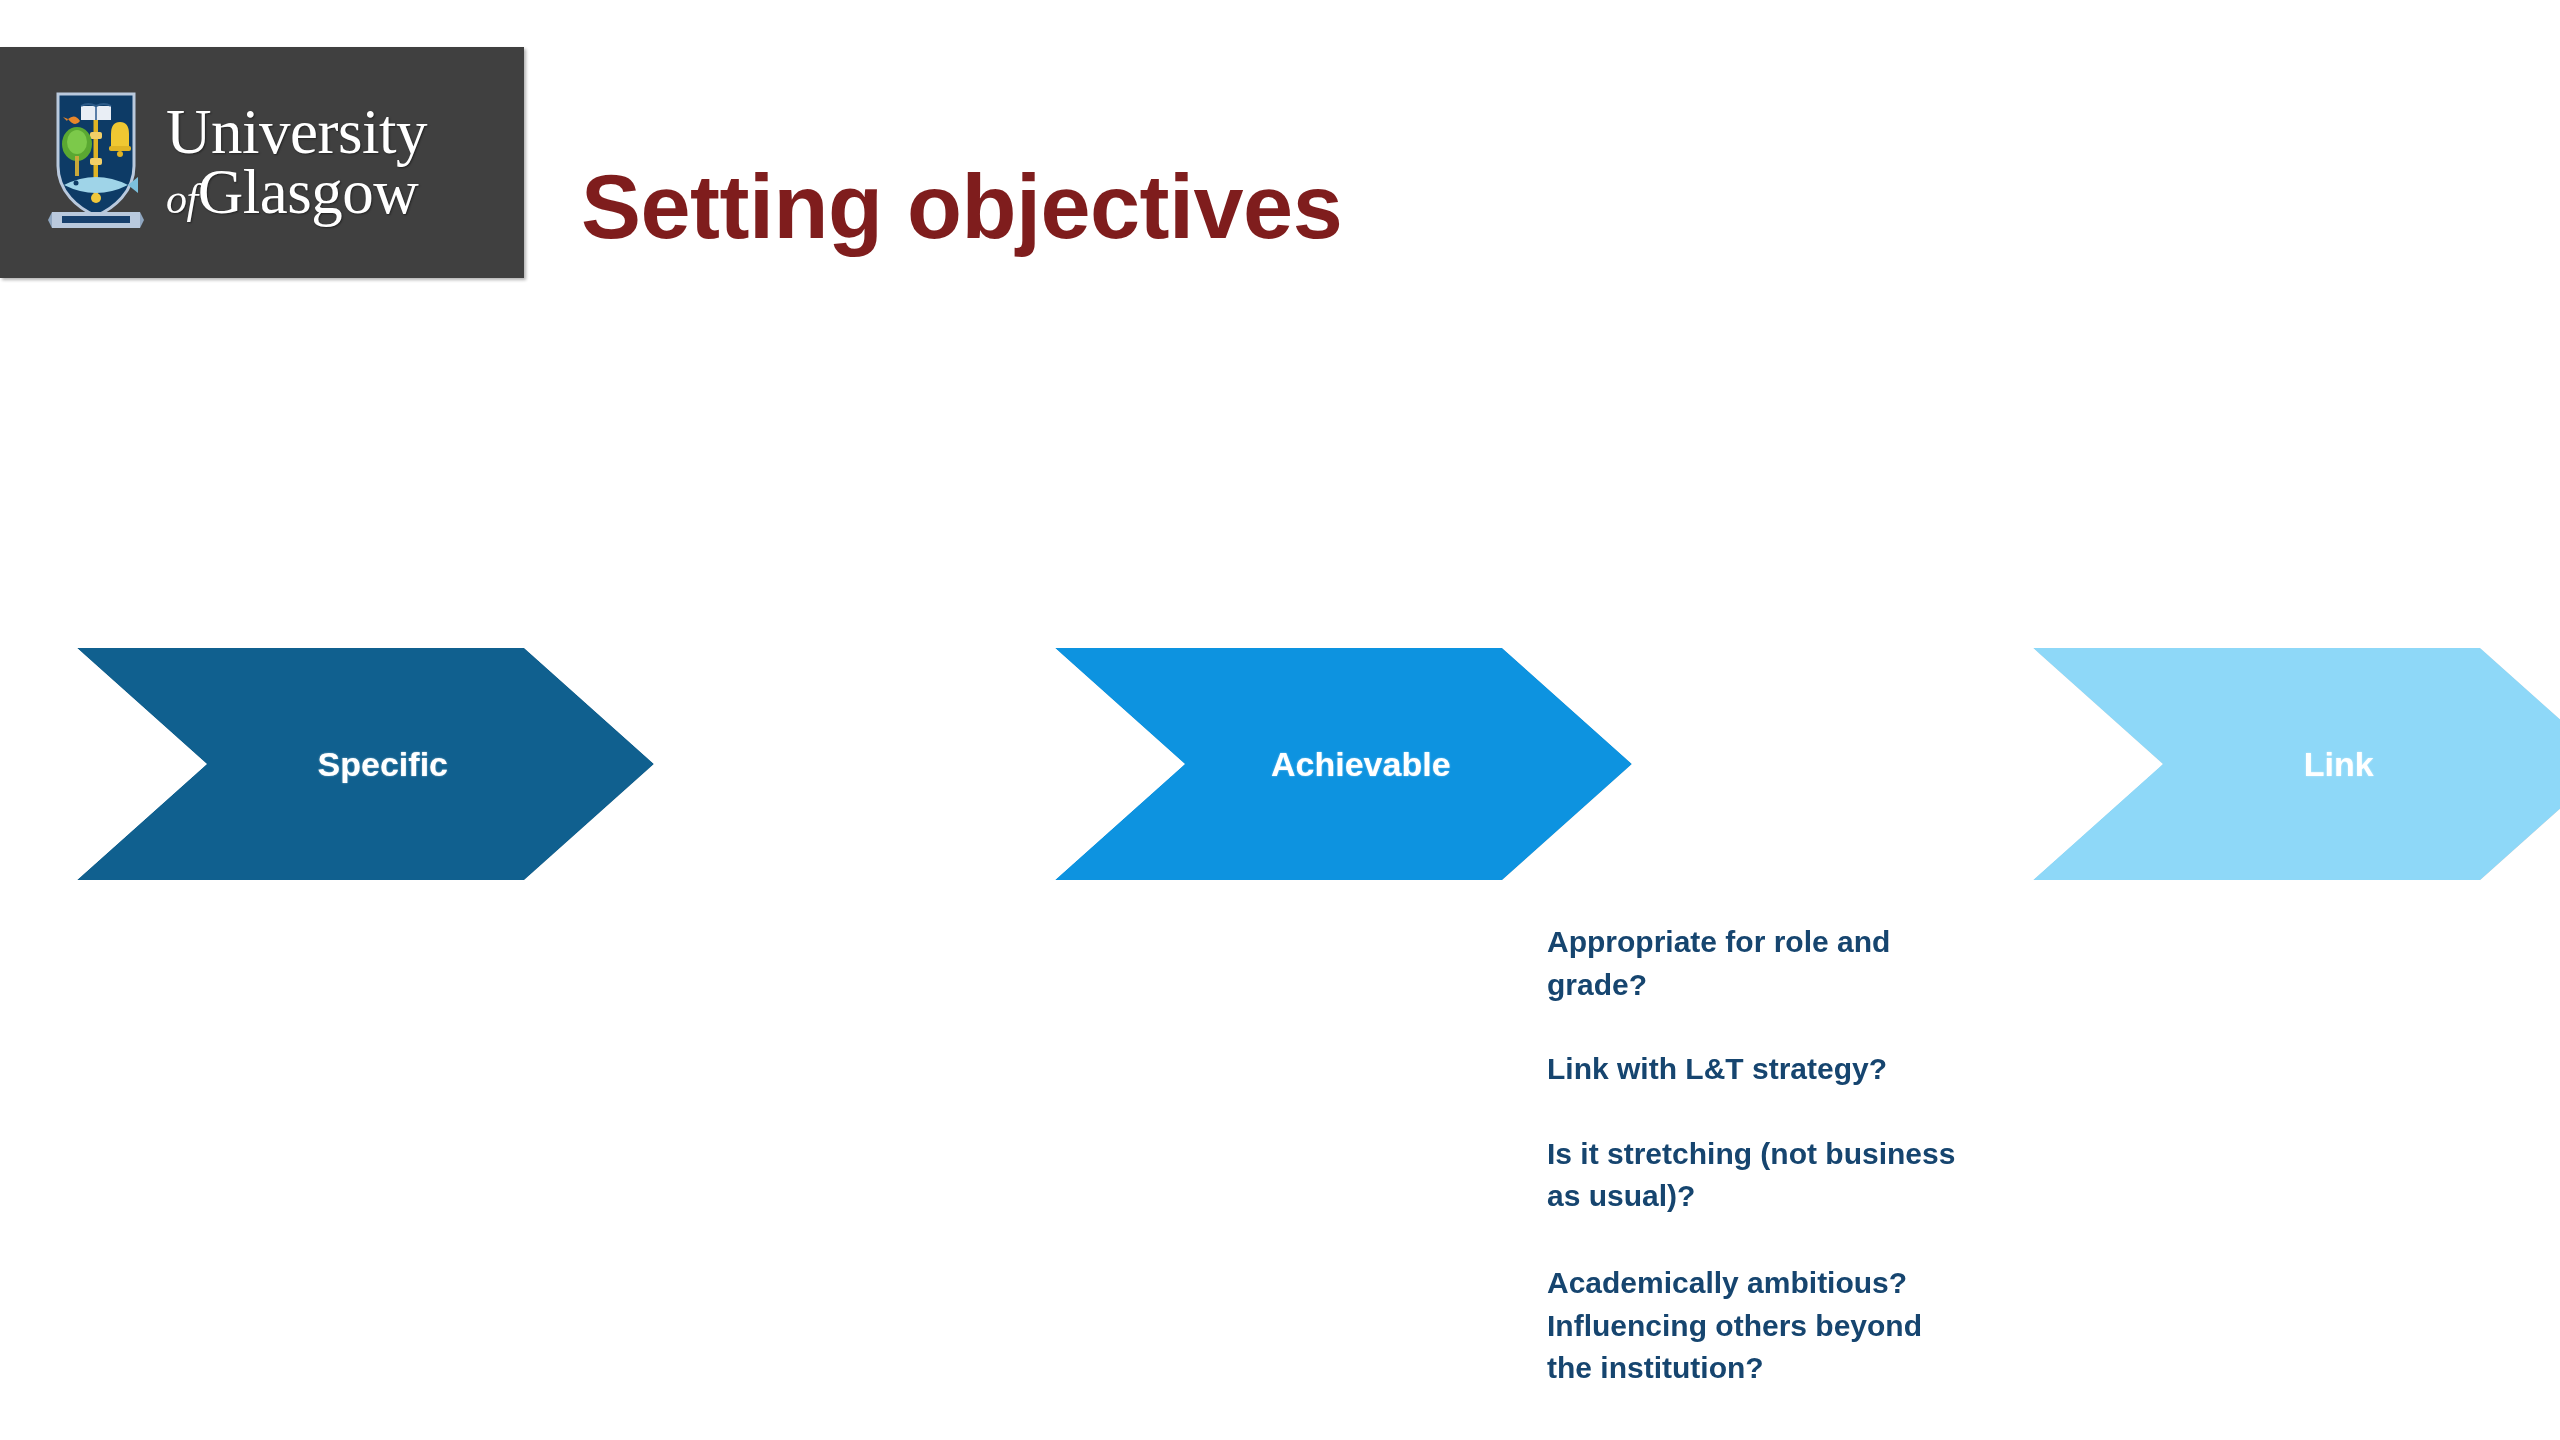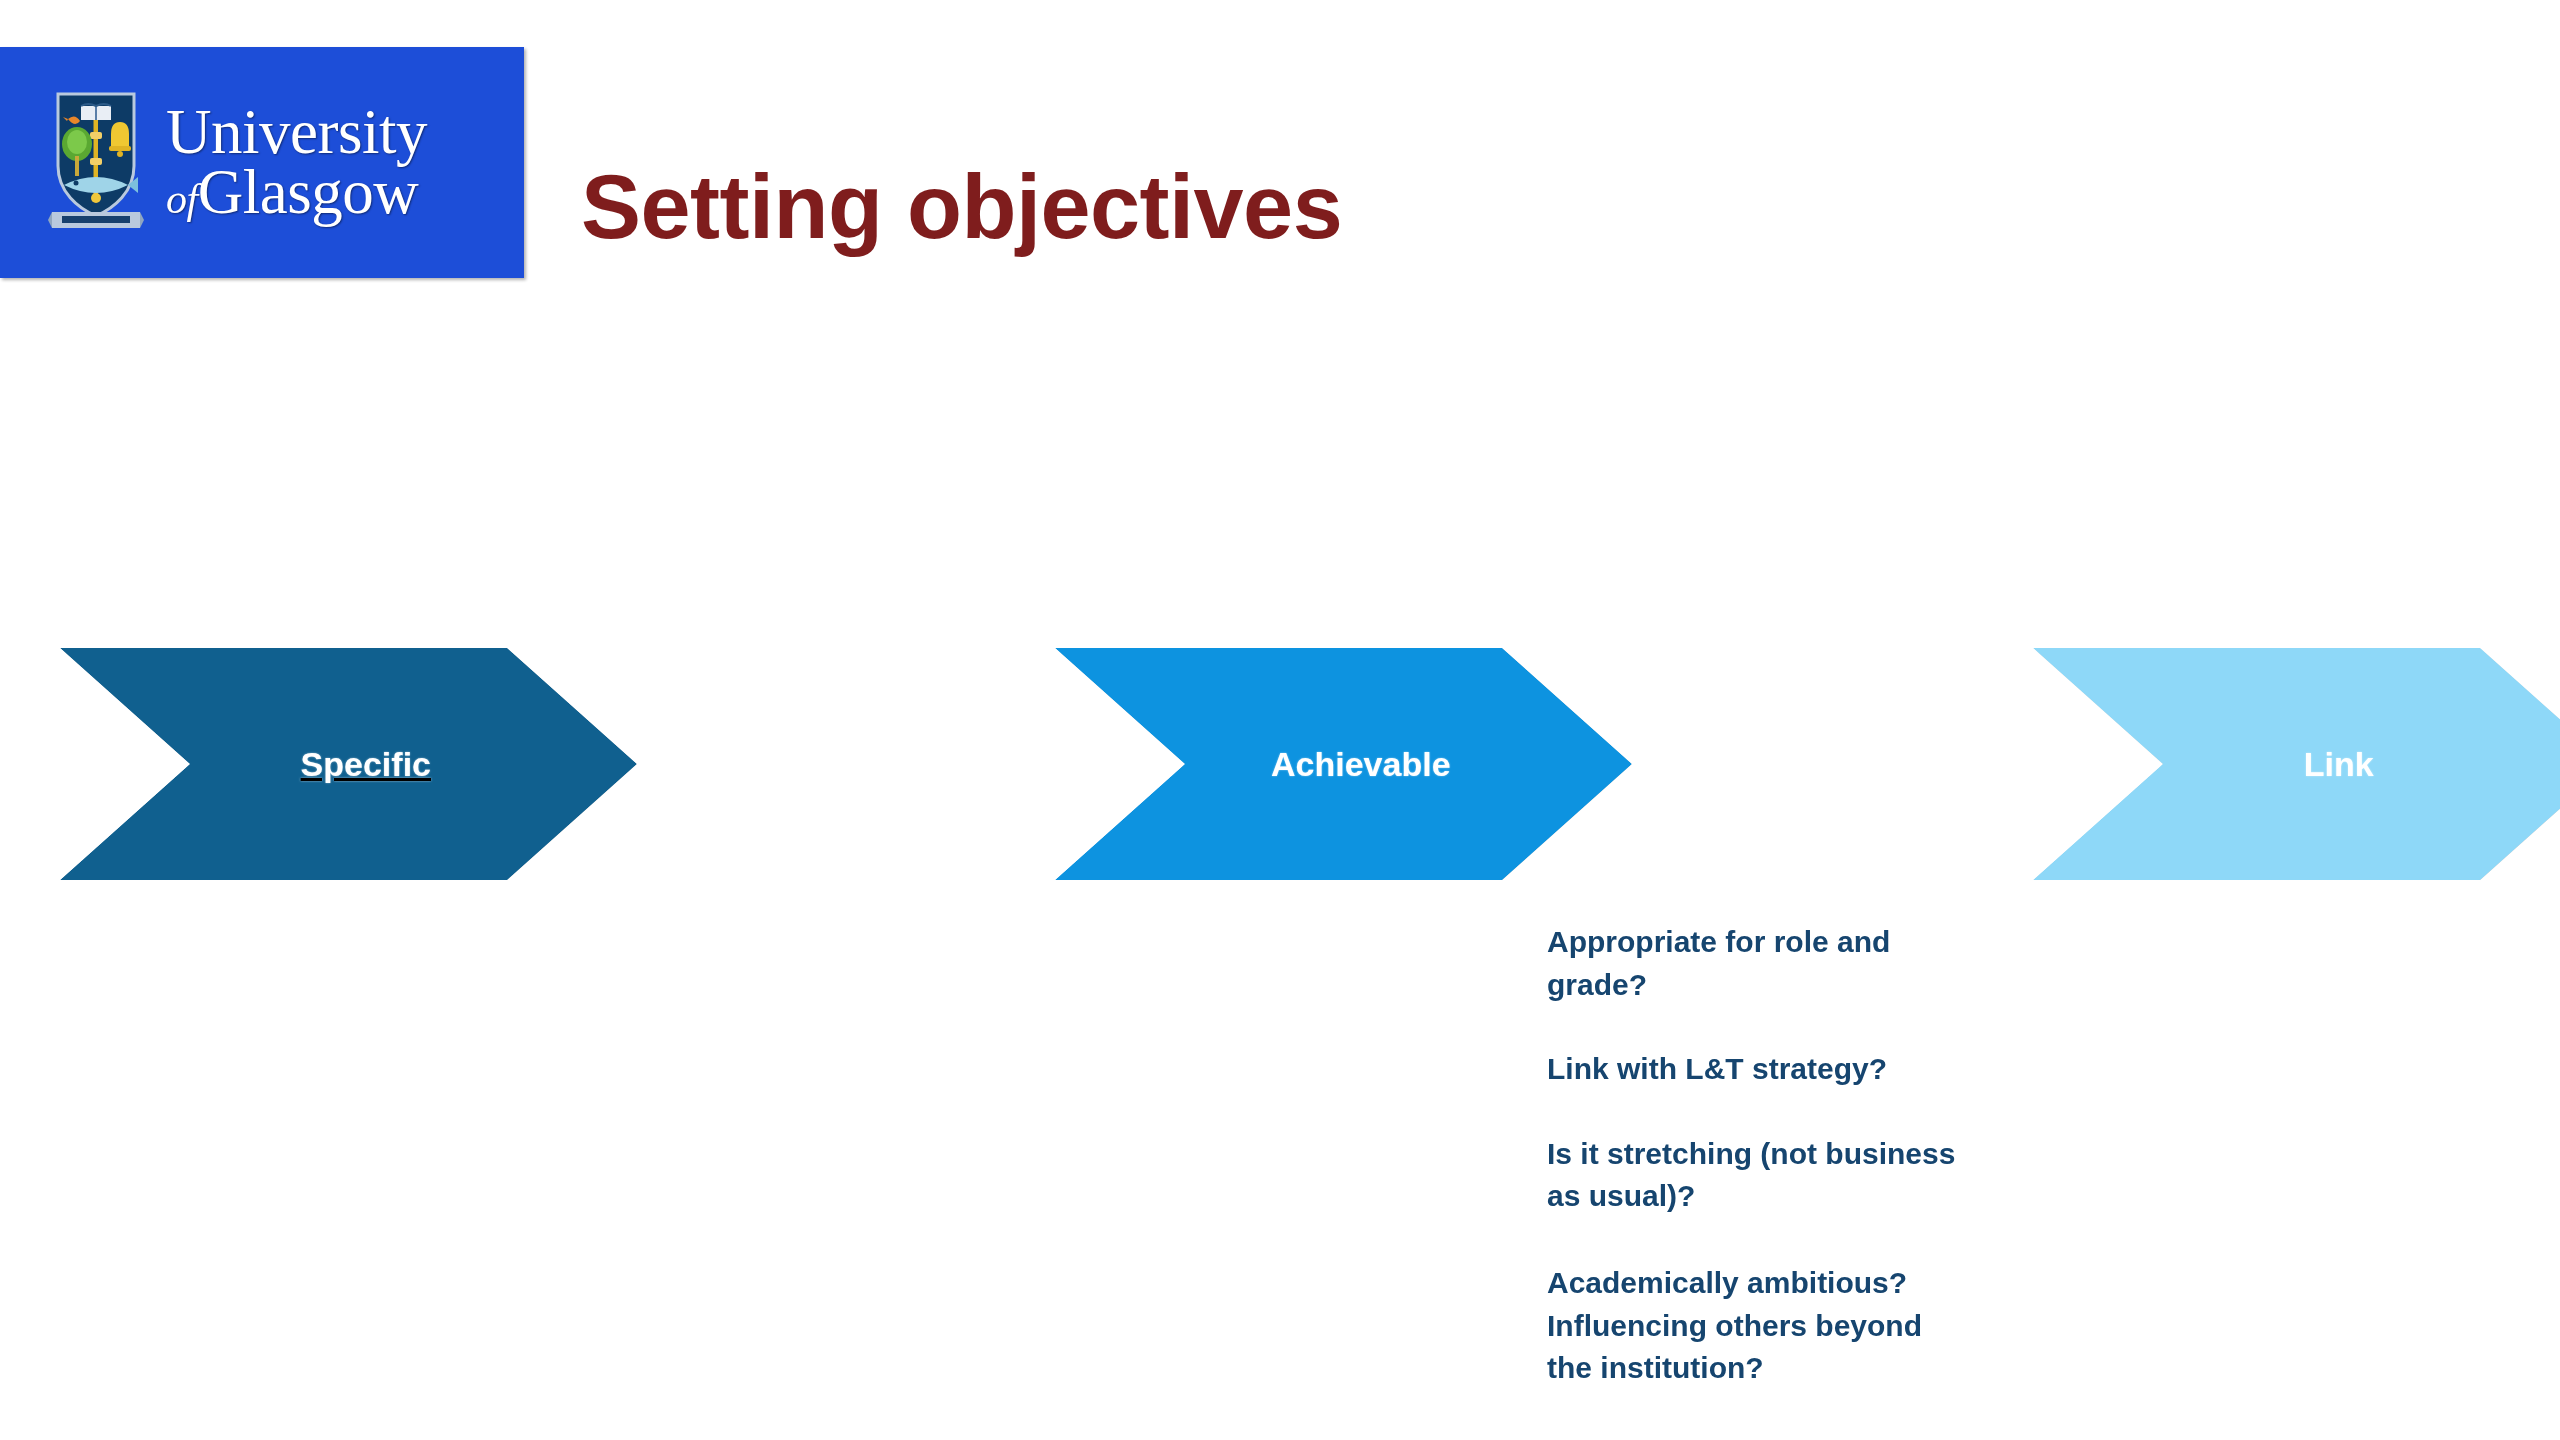--- a/index.html
+++ b/index.html
@@ -15,21 +15,21 @@
     position: relative;
   }
 
   
   #logo-block {
     position: absolute;
     left: 0;
     top: 47px;
     width: 524px;
     height: 231px;
-    background: #1d4ed8;
+    background: #404040;
     box-shadow: 2px 2px 3px rgba(0,0,0,0.30);
     display: flex;
     align-items: center;
   }
   #crest {
     width: 96px;
     height: 150px;
     margin-left: 48px;
     flex: 0 0 auto;
   }
@@ -160,21 +160,21 @@
 
   <div id="wordmark">
     <span class="line1">University</span>
     <span class="line2"><span class="of">of</span><span>Glasgow</span></span>
   </div>
 </div>
 
 <h1 id="page-title">Setting objectives</h1>
 
 <div id="chevron-row">
-    <div class="chevron" style="left: 60px; width: 577px; text-decoration: underline;">
+    <div class="chevron" style="left: 77px; width: 577px;">
       <div class="chevron-inner" style="background: rgb(16, 96, 143); border: 0px;"></div>
       <div class="chevron-label">Specific</div>
     </div>
     <div class="chevron" style="left: 1055px; width: 577px;">
       <div class="chevron-inner" style="background: rgb(13, 147, 224); border: 0px;"></div>
       <div class="chevron-label">Achievable</div>
     </div>
     <div class="chevron" style="left: 2033px; width: 577px;">
       <div class="chevron-inner" style="background: rgb(142, 216, 248); border: 0px;"></div>
       <div class="chevron-label">Link</div>

